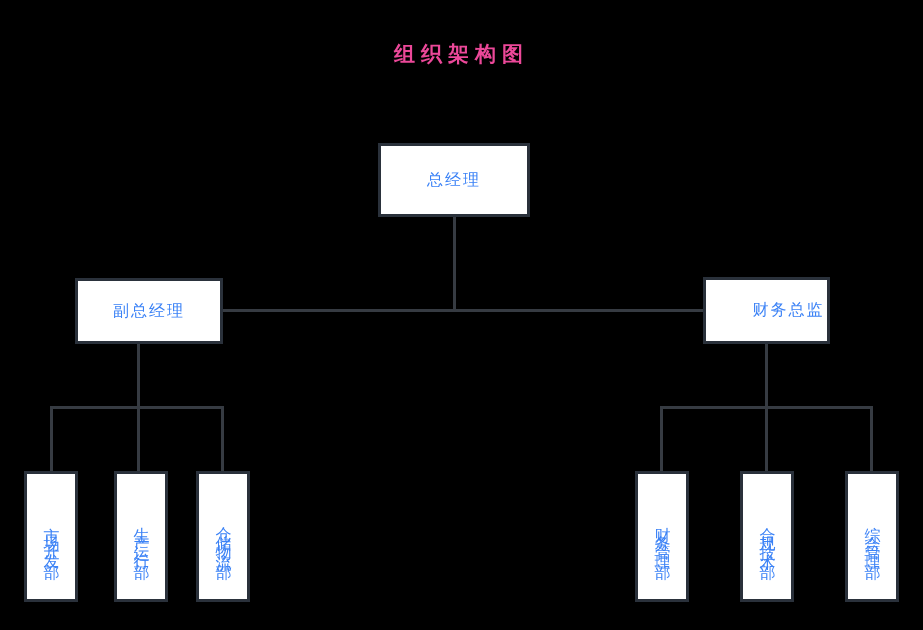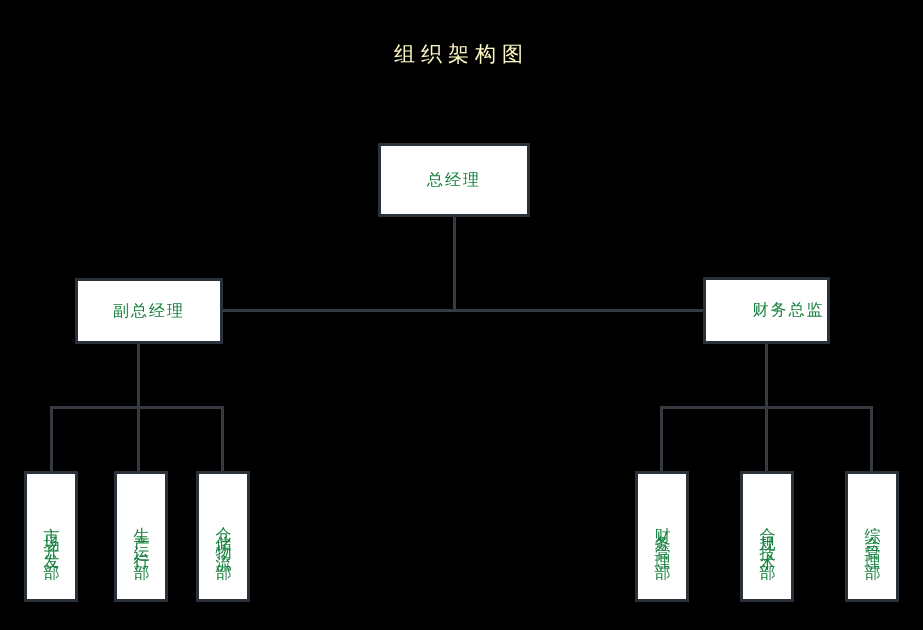--- a/index.html
+++ b/index.html
@@ -15,33 +15,33 @@
     background: #000000;
     overflow: hidden;
   }
   .chart-title {
     position: absolute;
     left: 0;
     right: 0;
     top: 40px;
     text-align: center;
     font-size: 21px;
-    font-weight: 400;
+    font-weight: 700;
     letter-spacing: 6px;
-    color: #fef9c3;
+    color: #ec4899;
   }
   .box {
     position: absolute;
     box-sizing: border-box;
     background: #ffffff;
     border: 3px solid #2a313b;
     display: flex;
     align-items: center;
     justify-content: center;
-    color: #15803d;
+    color: #3b82f6;
     font-size: 16px;
   }
   .box.h span {
     letter-spacing: 2px;
     white-space: nowrap;
   }
   .box.v span {
     writing-mode: vertical-rl;
     text-orientation: upright;
     letter-spacing: 9px;

